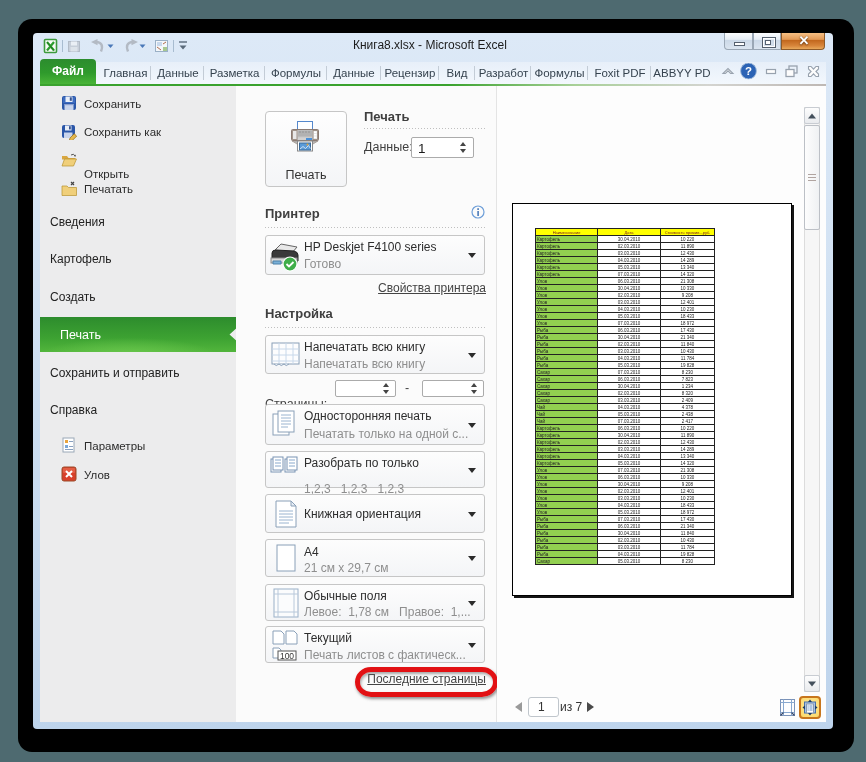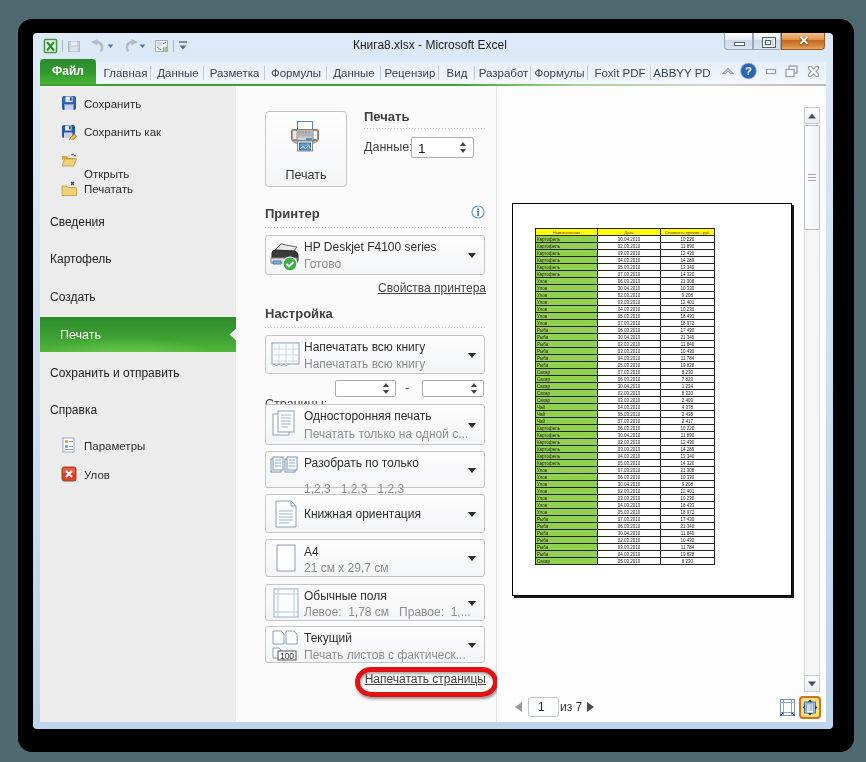--- a/index.html
+++ b/index.html
@@ -338,21 +338,21 @@
     <path d="M4 3 l8 0 l3 3 l0 10 l-11 0 z" fill="#fff" stroke="#8aa0b8"></path>
     <path d="M17 3 l8 0 l3 3 l0 10 l-11 0 z" fill="#fff" stroke="#8aa0b8"></path>
     <path d="M4 20 l6 0 l2 2 l0 8 l-8 0 z" fill="#fff" stroke="#8aa0b8"></path>
     <rect x="9" y="23" width="18" height="9" fill="#fff" stroke="#555"></rect>
     <text x="18" y="31" text-anchor="middle" font-size="8.5" fill="#333" font-family="Liberation Sans">100</text>
   </svg>
   <div class="t1" style="top:11px;">Текущий</div>
   <div class="t2" style="top:28px;">Печать листов с фактическ...</div>
   <div class="ar"></div>
 </div>
-<div class="link" style="right:380px;top:679px;">Напечатать страницы</div>
+<div class="link" style="right:380px;top:679px;">Последние страницы</div>
 <div class="abs" id="redoval"></div>
 
 <div class="abs" id="prev"></div>
 <div class="abs" id="page"></div>
 
 <div class="abs" id="sb"></div>
 <div class="sbtn" style="top:107px;">
     <i style="border-left:4px solid transparent;border-right:4px solid transparent;border-bottom:5px solid #44505c;"></i>
   </div>
 <div class="abs" id="sthumb">

